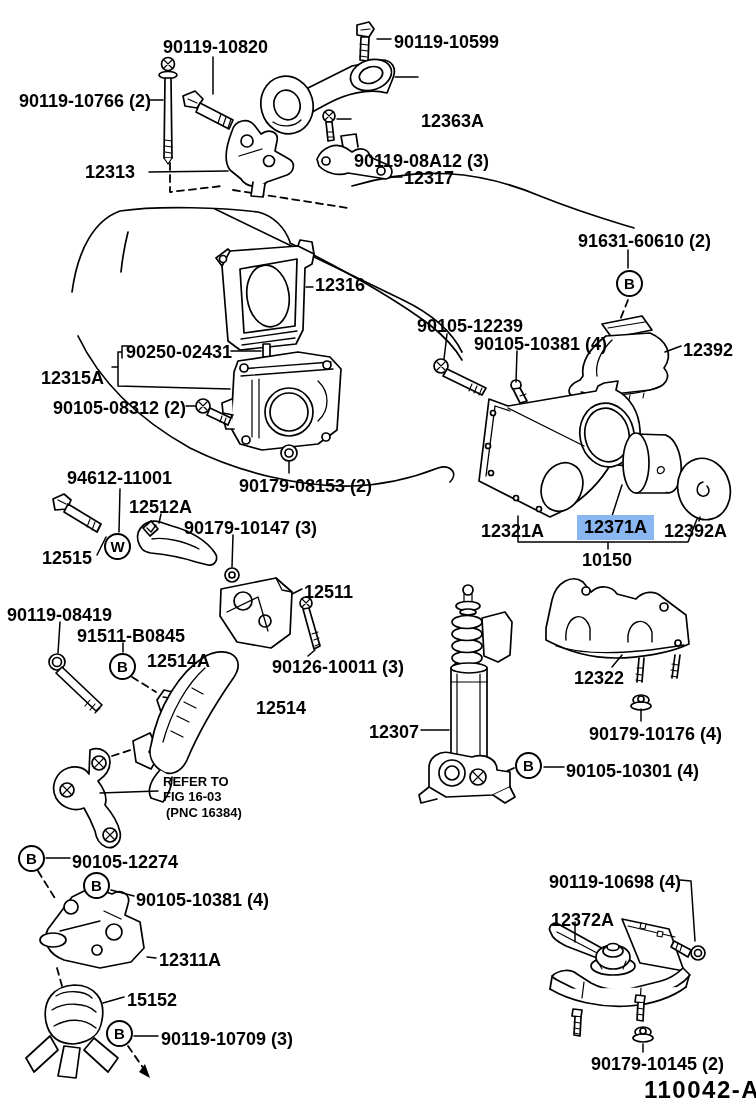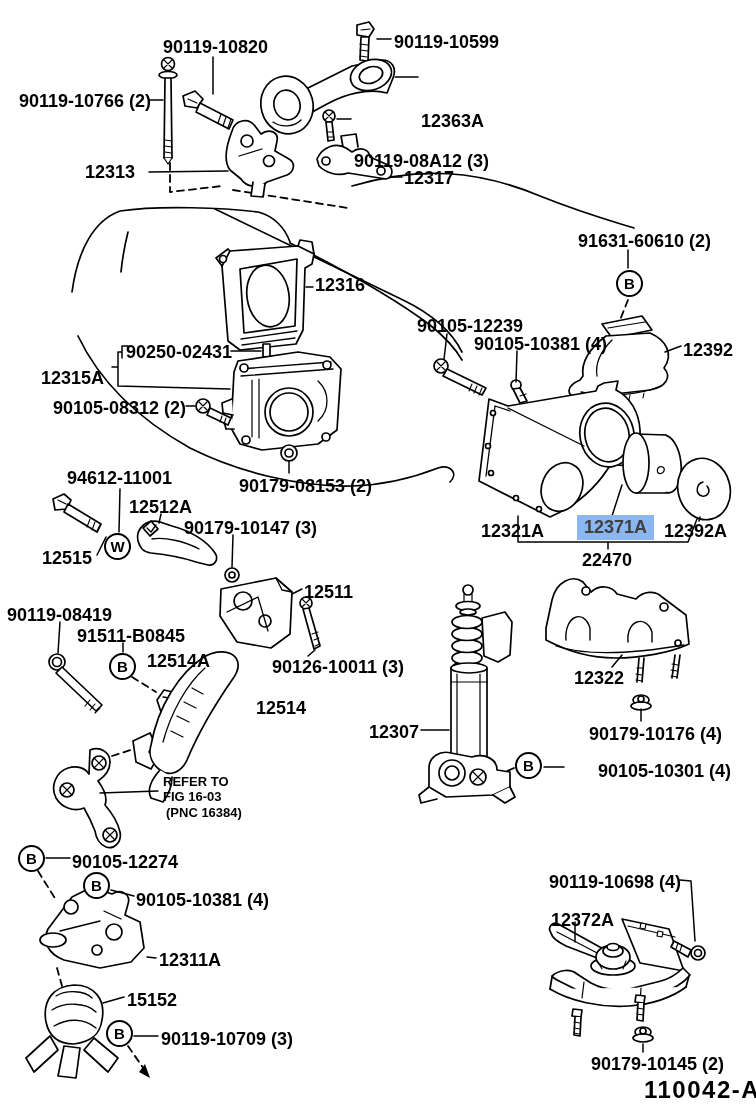--- a/index.html
+++ b/index.html
@@ -4,21 +4,21 @@
 <style>
   html,body{margin:0;padding:0;background:#fff;}
   .stage{position:relative;width:756px;height:1108px;background:#fff;overflow:hidden;
          font-family:"Liberation Sans",sans-serif;}
   .stage svg{position:absolute;left:0;top:0;}
   .labels-layer,.callouts-layer{position:absolute;left:0;top:0;width:100%;height:100%;pointer-events:none;}
   .part-label{position:absolute;font:700 18px/1.12 "Liberation Sans",sans-serif;color:#000;
               white-space:pre;pointer-events:auto;}
   .part-label.note{font-size:13px;font-weight:700;}
   .part-label.figcode{font-size:24px;letter-spacing:1.5px;}
-  .part-label.highlighted{background:#8ab6f1;color:#404040;padding:2px 7px 3px 7px;margin-top:-2px;}
+  .part-label.highlighted{background:#8ab6f1;color:#000000;padding:2px 7px 3px 7px;margin-top:-2px;}
   .callout{position:absolute;width:27px;height:27px;border:2.5px solid #000;border-radius:50%;
            box-sizing:border-box;display:flex;align-items:center;justify-content:center;
            font:700 15px "Liberation Sans",sans-serif;color:#000;background:#fff;pointer-events:auto;}
 </style>
 </head>
 <body>
 
 <div class="stage">
 
 <svg width="756" height="1108" viewBox="0 0 756 1108" fill="none" stroke="#000" stroke-width="1.7" stroke-linecap="round" stroke-linejoin="round">
@@ -403,24 +403,24 @@
       <div class="part-label" style="left: 159px; top: 950px;">12311A</div>
       <div class="part-label" style="left: 127px; top: 990px;">15152</div>
       <div class="part-label" style="left: 161px; top: 1029px;">90119-10709 (3)</div>
       <div class="part-label" style="left: 578px; top: 231px;">91631-60610 (2)</div>
       <div class="part-label" style="left: 417px; top: 316px;">90105-12239</div>
       <div class="part-label" style="left: 474px; top: 334px;">90105-10381 (4)</div>
       <div class="part-label" style="left: 683px; top: 340px;">12392</div>
       <div class="part-label" style="left: 481px; top: 521px;">12321A</div>
       <div class="part-label highlighted" style="left: 577px; top: 517px;">12371A</div>
       <div class="part-label" style="left: 664px; top: 521px;">12392A</div>
-      <div class="part-label" style="left: 582px; top: 550px;">22470</div>
+      <div class="part-label" style="left: 582px; top: 550px;">10150</div>
       <div class="part-label" style="left: 574px; top: 668px;">12322</div>
       <div class="part-label" style="left: 589px; top: 724px;">90179-10176 (4)</div>
-      <div class="part-label" style="left: 566px; top: 761px; margin-left: 32px;">90105-10301 (4)</div>
+      <div class="part-label" style="left: 566px; top: 761px;">90105-10301 (4)</div>
       <div class="part-label" style="left: 369px; top: 722px;">12307</div>
       <div class="part-label" style="left: 549px; top: 872px;">90119-10698 (4)</div>
       <div class="part-label" style="left: 551px; top: 910px;">12372A</div>
       <div class="part-label" style="left: 591px; top: 1054px;">90179-10145 (2)</div>
       <div class="part-label figcode" style="left: 644px; top: 1077px;">110042-A</div>
     </div>
 <div class="callouts-layer" id="callouts-layer">
       <div class="callout" style="left: 616px; top: 270px;">B</div>
       <div class="callout" style="left: 104px; top: 533px;">W</div>
       <div class="callout" style="left: 109px; top: 653px;">B</div>

